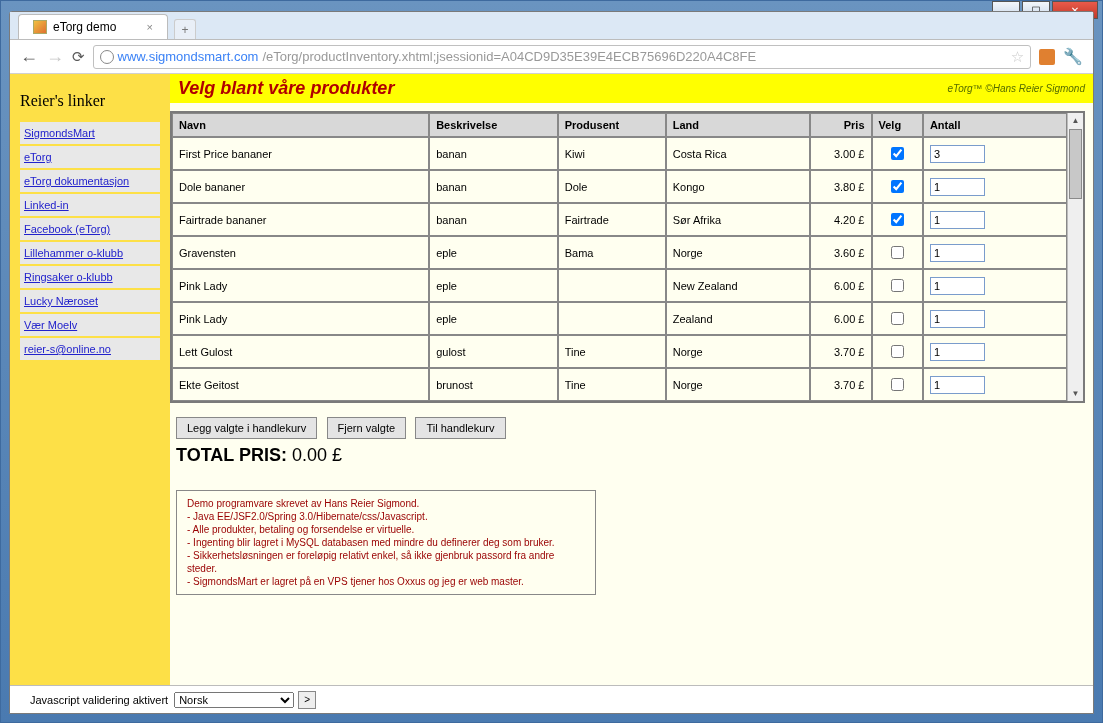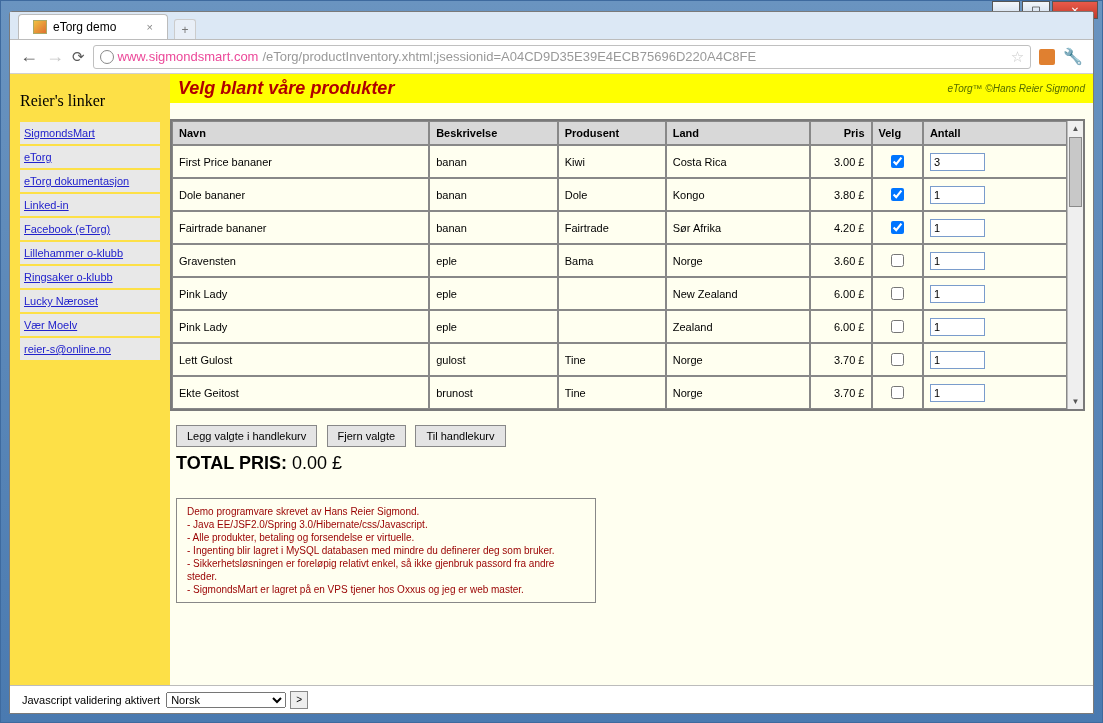--- a/index.html
+++ b/index.html
@@ -13,48 +13,48 @@
   .browser { position: absolute; top: 10px; left: 8px; right: 8px; bottom: 8px; background: #fff; border: 1px solid #7a7a7a; border-radius: 3px 3px 0 0; display: flex; flex-direction: column; }
   .tabbar { height: 28px; background: #dce8f5; display: flex; align-items: flex-end; padding-left: 8px; border-bottom: 1px solid #bcbcbc; }
   .tab { background: #fff; border: 1px solid #bcbcbc; border-bottom: none; padding: 5px 14px; border-radius: 4px 4px 0 0; display: flex; align-items: center; gap: 6px; font-size: 12px; min-width: 150px; position: relative;}
   .tab-close { color: #888; font-size: 11px; margin-left: auto;}
   .newtab { background: #e9eff7; border: 1px solid #ccc; border-bottom:none; width: 22px; height: 20px; margin-left: 6px; display:flex; align-items:center; justify-content:center; font-size:12px; color:#777; border-radius:3px 3px 0 0;}
   .toolbar { height: 34px; display: flex; align-items: center; gap: 8px; padding: 0 10px; border-bottom: 1px solid #d0d0d0; }
   .nav-arrow { font-size: 18px; color: #5a5a5a; }
   .nav-arrow.disabled { color: #c8c8c8; }
   .reload { font-size: 15px; color: #5a5a5a; }
   .urlbar { flex: 1; height: 24px; border: 1px solid #c0c0c0; border-radius: 3px; display: flex; align-items: center; padding: 0 6px; gap: 4px; font-size: 13px; color: #999; }
-  .urlbar .host { color: #ec4899; text-align: center; }
+  .urlbar .host { color: #3b82f6; text-align: center; }
   .globe { width: 14px; height: 14px; border:1px solid #888; border-radius:50%; display:inline-block; }
   .star { font-size: 15px; color: #c9c9c9; margin-left: auto;}
   .page { flex: 1; background: #fff; display: flex; position: relative; }
   .sidebar { width: 160px; background: #fde047; border-right: 0; padding: 10px; }
   .sidebar h3 { font-size: 16px; font-weight: normal; font-family: "Times New Roman", serif; margin: 8px 0 12px 0;}
   .sidebar a { display: block; background: #e8e8e8; color: #2222cc; text-decoration: underline; font-size: 11px; padding: 5px 4px; margin-bottom: 2px;}
   .main { flex: 1; background: #fffff0; position: relative; }
   .heading-bar { background: #ffff00; padding: 4px 8px; display: flex; align-items: center; }
   .heading-bar h2 { margin: 0; font-size: 18px; font-style: italic; font-weight: bold; color: #b00000;}
   .heading-bar .right { margin-left: auto; font-size: 10px; color: #556b00; font-style: italic;}
-  .table-wrap { margin: 16px 8px 0 0; position:relative; border: 2px solid #7a7a7a;}
+  .table-wrap { margin: 8px 8px 0 0; position:relative; border: 2px solid #7a7a7a;}
   .scroll-imit { position: absolute; top:0; right:-0; width: 16px; bottom:0; background: #efefef; border-left:1px solid #bbb; }
   .scroll-imit .thumb { background:#c8c8c8; border:1px solid #8a8a8a; position:absolute; top:16px; left:1px; right:1px; height:70px;}
   .scroll-imit .arr { height:15px; display:flex; align-items:center; justify-content:center; font-size:8px; color:#555;}
   table.products { width: calc(100% - 16px); border-collapse: separate; border-spacing: 0; font-size: 11px; }
   table.products th { background: #d8d8d8; text-align: left; padding: 5px 6px; border: 1px solid #888; font-weight: bold; }
   table.products th.right { text-align: right; }
   table.products td { background: #fffff0; padding: 6px 6px; border: 1px solid #888; }
   table.products td.right { text-align: right; }
   .qty-input { width: 55px; height: 18px; border: 1px solid #7a9ccc; padding: 1px 3px; font-size:11px; background:#fff; }
   .chk { width:13px; height:13px; }
   .actions { margin: 14px 0 6px 6px; }
   .actions button { background: #e4e4e4; border: 1px solid #888; padding: 4px 10px; font-size: 11px; margin-right: 6px;}
   .total { margin: 6px; font-size: 18px;}
   .total b { font-weight: bold;}
   .info-box { border: 1px solid #888; margin: 24px 6px 6px 6px; padding: 6px 10px; width: 420px; font-size: 10px; color: #990000; line-height: 1.3;}
-  .bottom-bar { position:absolute; bottom:0; left:0; right:0; height: 28px; background: #fff; border-top: 1px solid #bcbcbc; display: flex; align-items: center; padding: 0 12px; font-size: 11px;}
+  .bottom-bar { position:absolute; bottom:0; left:0; right:0; height: 28px; background: #fff; border-top: 1px solid #bcbcbc; display: flex; align-items: center; padding: 0 20px; font-size: 11px;}
   .bottom-bar select { font-size: 11px; margin-left: 6px; width: 120px;}
   .bottom-bar .go { width:18px; height:18px; border:1px solid #888; background:#eee; display:flex; align-items:center; justify-content:center; margin-left:4px; font-size:10px;}
   .wrench { font-size:16px; color:#5a5a5a; }
   .favicon { width:14px; height:14px; background: linear-gradient(135deg,#f0c040,#e07030); display:inline-block; border:1px solid #aa6; }
   .puzzle { width: 16px; height:16px; background:#e08030; display:inline-block; border-radius:2px;}
 </style>
 </head>
 <body>
 
 <div class="window-frame">

